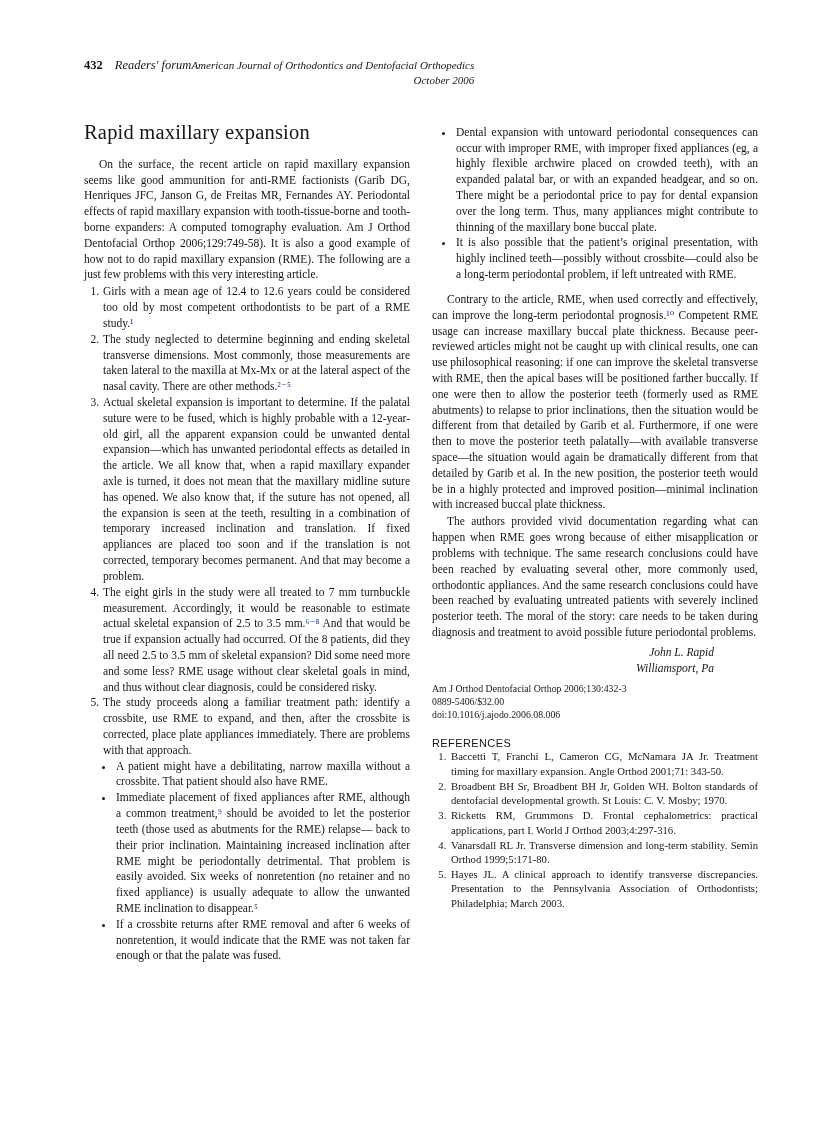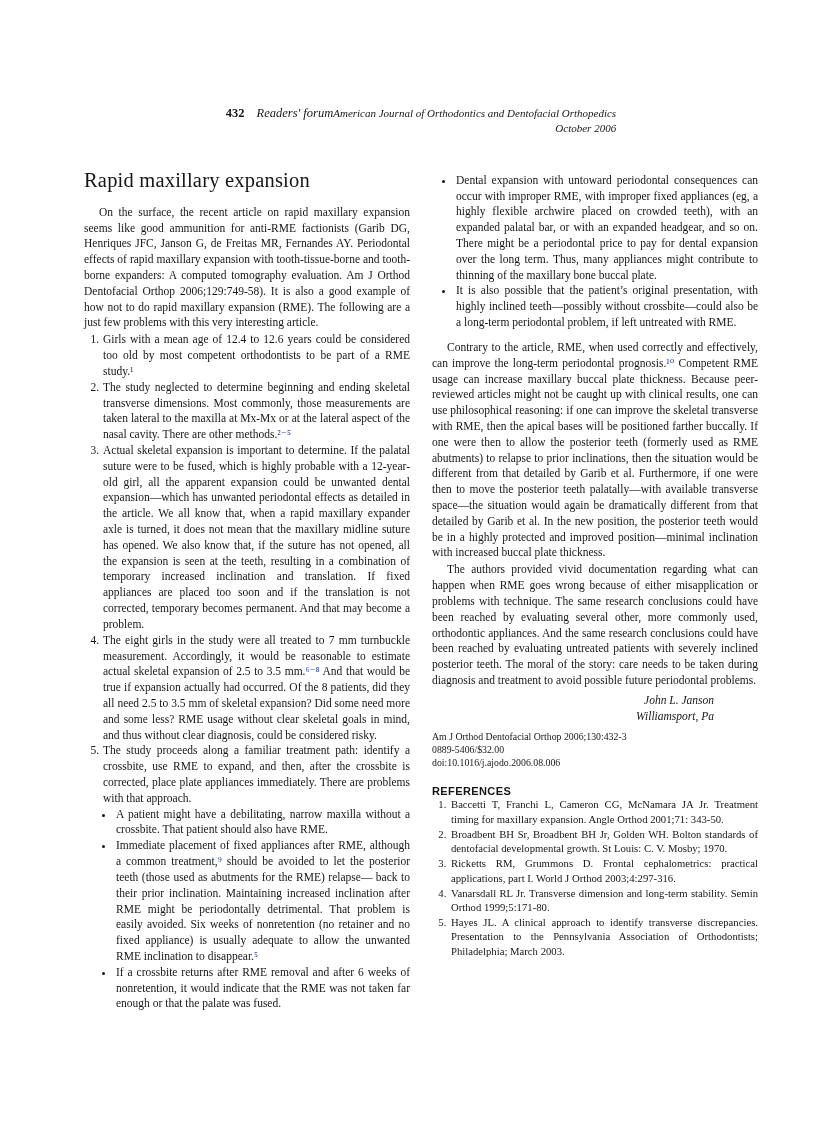--- a/index.html
+++ b/index.html
@@ -11,23 +11,22 @@
     -webkit-font-smoothing:antialiased;
   }
   .page {
     width:838px; height:1122px;
     padding:58px 80px 30px 84px;
     overflow:hidden;
     background:#ffffff;
     position:relative;
   }
   .page-header {
-    display:flex; justify-content:center; align-items:flex-start;
+    display:flex; justify-content:flex-start; align-items:flex-start;
     margin-bottom:32px;
-    margin-top:48px;
   }
   .header-left { font-size:12.5px; white-space:nowrap; }
   .page-num { font-weight:bold; margin-right:12px; }
   .section-name { font-style:italic; }
   .header-right {
     text-align:right; font-style:italic;
     font-size:11px; line-height:1.4;
   }
   .columns { display:flex; gap:22px; }
   .col { width:326px; }
@@ -73,21 +72,21 @@
     font-size:11.5px; line-height:1.4;
     margin-top:3px;
   }
   .citation-block {
     font-size:9.8px; line-height:1.34;
     margin-top:6px;
     text-align:left;
   }
   .refs-heading {
     font-family:"Liberation Sans","DejaVu Sans",sans-serif;
-    font-weight:bold;
+    font-weight:normal;
     font-size:11px; letter-spacing:0.4px;
     margin-top:16px;
   }
   ol.references {
     list-style:decimal outside;
     padding-left:17px;
     margin-top:0;
     font-size:10.7px; line-height:1.33;
     text-align:justify;
     hyphens:auto; -webkit-hyphens:auto;
@@ -135,21 +134,21 @@
           <li>Dental expansion with untoward periodontal consequences can occur with improper RME, with improper fixed appliances (eg, a highly flexible archwire placed on crowded teeth), with an expanded palatal bar, or with an expanded headgear, and so on. There might be a periodontal price to pay for dental expansion over the long term. Thus, many appliances might contribute to thinning of the maxillary bone buccal plate.</li>
           <li>It is also possible that the patient’s original presentation, with highly inclined teeth—possibly without crossbite—could also be a long-term periodontal problem, if left untreated with RME.</li>
         </ul>
 
       <div class="closing body-text">
           <p>Contrary to the article, RME, when used correctly and effectively, can improve the long-term periodontal prognosis.<span class="cite">¹⁰</span> Competent RME usage can increase maxillary buccal plate thickness. Because peer-reviewed articles might not be caught up with clinical results, one can use philosophical reasoning: if one can improve the skeletal transverse with RME, then the apical bases will be positioned farther buccally. If one were then to allow the posterior teeth (formerly used as RME abutments) to relapse to prior inclinations, then the situation would be different from that detailed by Garib et al. Furthermore, if one were then to move the posterior teeth palatally—with available transverse space—the situation would again be dramatically different from that detailed by Garib et al. In the new position, the posterior teeth would be in a highly protected and improved position—minimal inclination with increased buccal plate thickness.</p>
           <p>The authors provided vivid documentation regarding what can happen when RME goes wrong because of either misapplication or problems with technique. The same research conclusions could have been reached by evaluating several other, more commonly used, orthodontic appliances. And the same research conclusions could have been reached by evaluating untreated patients with severely inclined posterior teeth. The moral of the story: care needs to be taken during diagnosis and treatment to avoid possible future periodontal problems.</p>
         </div>
 
       <div class="signature">
-        <div>John L. Janson</div>
+        <div>John L. Rapid</div>
         <div>Williamsport, Pa</div>
       </div>
 
       <div class="citation-block">
           <div>Am J Orthod Dentofacial Orthop 2006;130:432-3</div>
           <div>0889-5406/$32.00</div>
           <div>doi:10.1016/j.ajodo.2006.08.006</div>
         </div>
 
       <h2 class="refs-heading">REFERENCES</h2>

